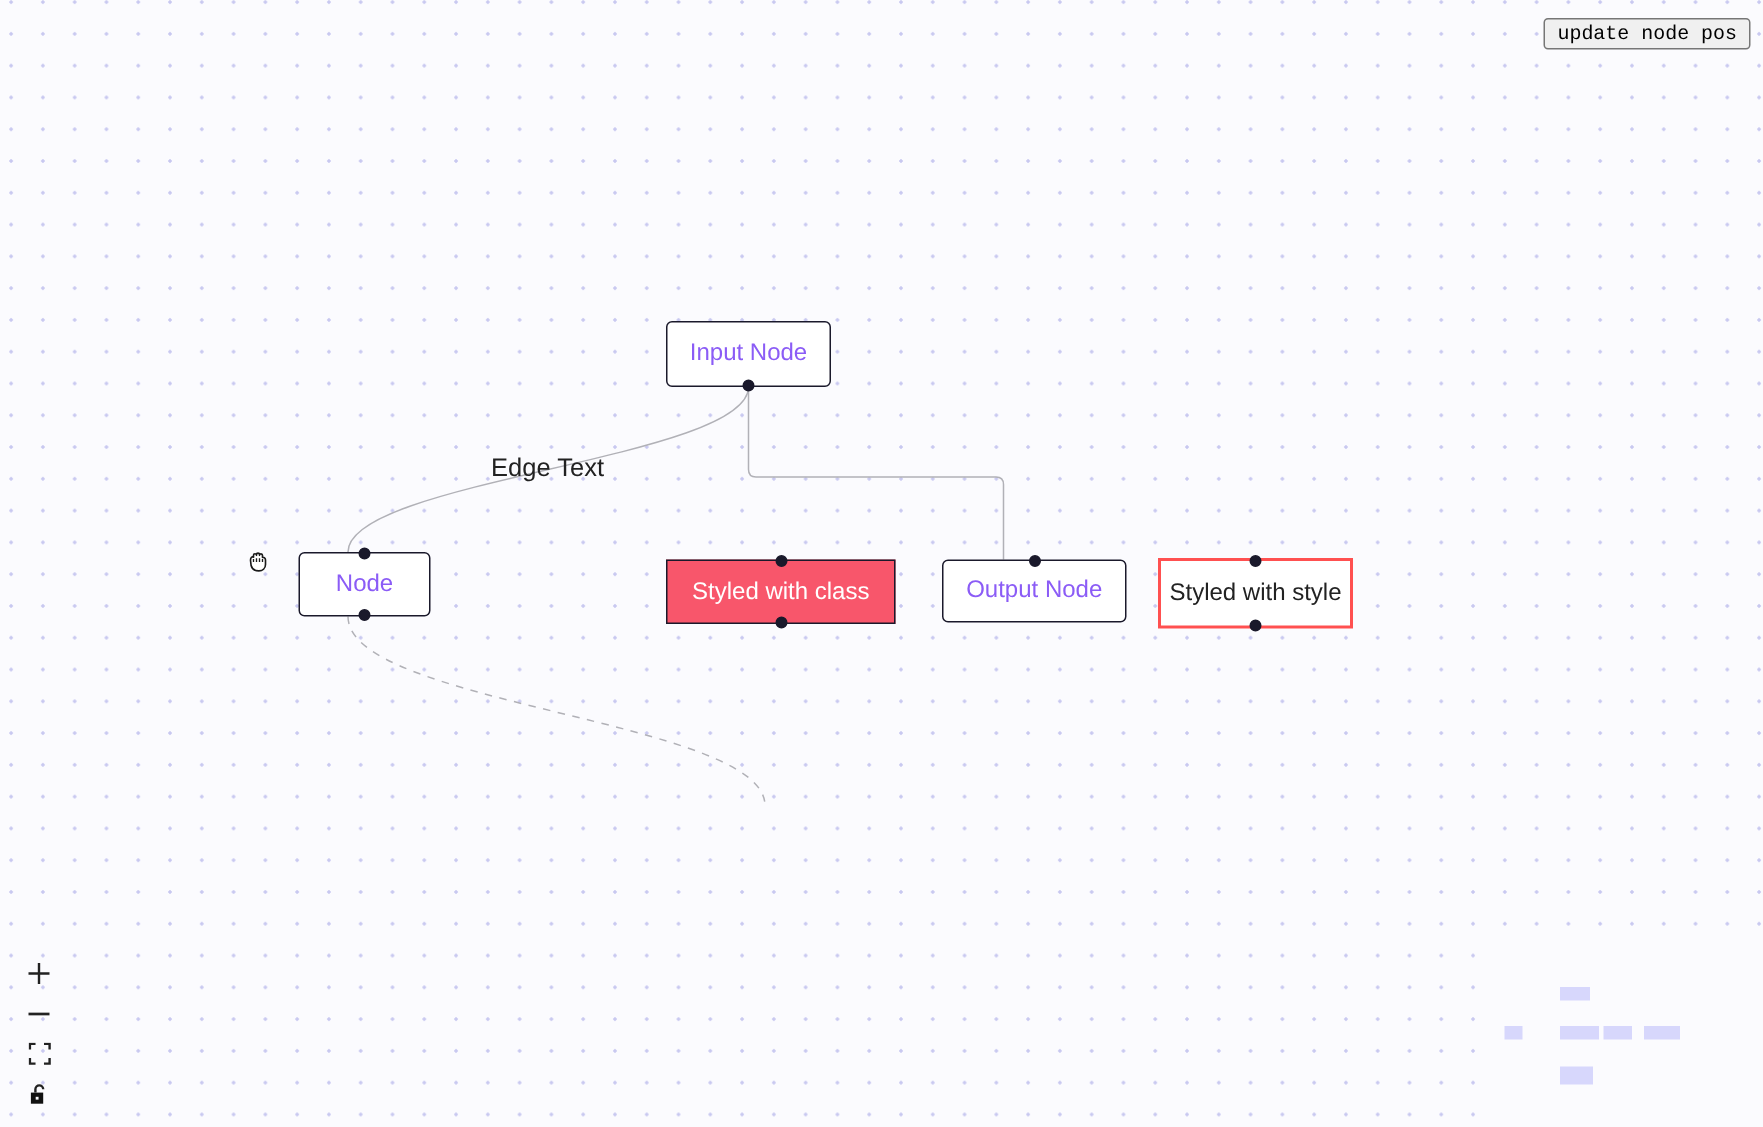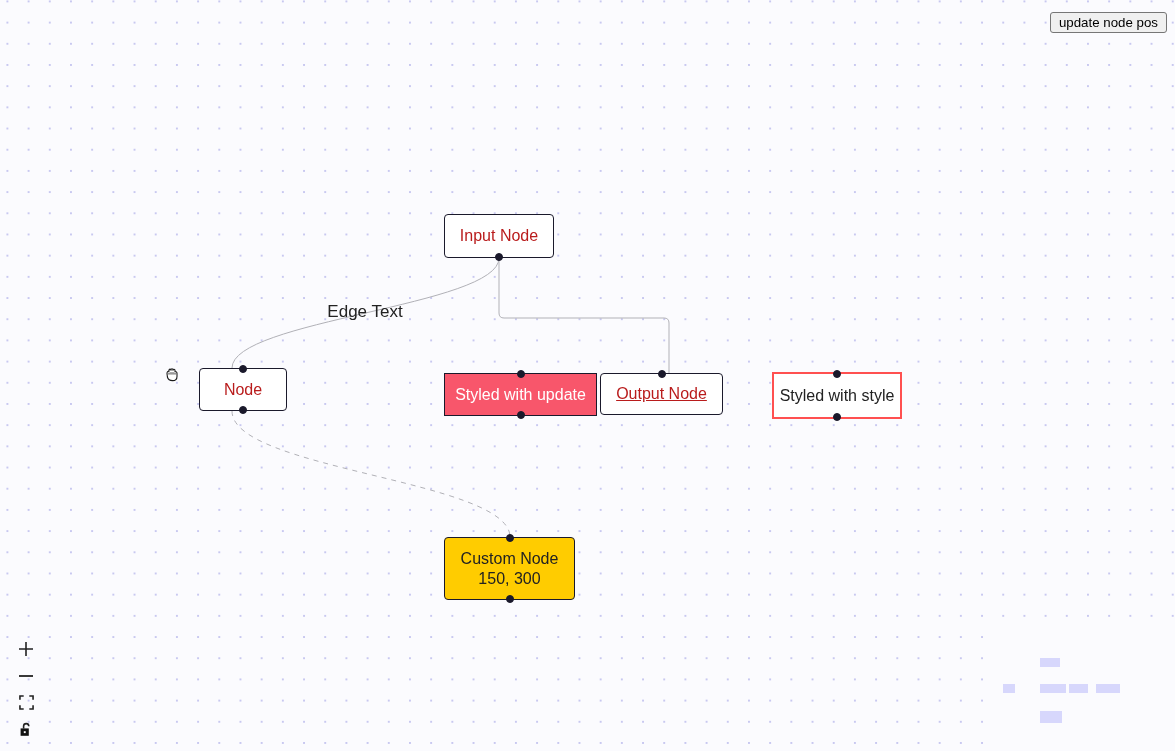--- a/index.html
+++ b/index.html
@@ -44,21 +44,21 @@
 
   
   .node {
     position: absolute;
     box-sizing: border-box;
     display: flex;
     align-items: center;
     justify-content: center;
     text-align: center;
     font-size: 16px;
-    color: #b91c1c;
+    color: #8b5cf6;
     background: #fff;
     border: 1px solid #1a192b;
     cursor: grab;
     user-select: none;
   }
   .node.rounded { border-radius: 4px; }
 
   .node-styled-class {
     background: #f9566a;
     background: #f8566b;
@@ -96,21 +96,21 @@
   }
   .handle.top { top: -4px; }
   .handle.bottom { bottom: -4px; }
 
   
   .update-btn {
     position: absolute;
     right: 8px;
     top: 12px;
     padding: 2px 8px;
-    font-family: Liberation Sans, sans-serif;
+    font-family: Liberation Mono, monospace;
     font-size: 13.3px;
     color: #000;
     background: #f0f0f0;
     border: 1px solid #767676;
     border-radius: 3px;
     cursor: pointer;
     line-height: normal;
   }
 
   
@@ -182,42 +182,36 @@
     <span class="handle bottom"></span>
   </div>
 
   <div class="node rounded" id="node-2" style="left: 199px; top: 368px; width: 88px; height: 43px;">
     <span>Node</span>
     <span class="handle top"></span>
     <span class="handle bottom"></span>
   </div>
 
   <div class="node node-styled-class" id="node-3" style="left: 444px; top: 373px; width: 153px; height: 43px; background: rgb(248, 86, 107); color: rgb(255, 255, 255);">
-    <span>Styled with update</span>
-    <span class="handle top"></span>
-    <span class="handle bottom"></span>
-  </div>
-
-  <div class="node rounded" id="node-4" style="left: 600px; top: 373px; width: 123px; height: 42px; text-decoration: underline;">
+    <span>Styled with class</span>
+    <span class="handle top"></span>
+    <span class="handle bottom"></span>
+  </div>
+
+  <div class="node rounded" id="node-4" style="left: 628px; top: 373px; width: 123px; height: 42px;">
     <span>Output Node</span>
     <span class="handle top"></span>
   </div>
 
   <div class="node node-styled-style" id="node-5" style="left: 772px; top: 372px; width: 130px; height: 47px; border-color: rgb(255, 80, 80);">
     <span>Styled with style</span>
     <span class="handle top"></span>
     <span class="handle bottom"></span>
   </div>
 
-  <div class="node node-custom" id="node-6" style="left: 444px; top: 537px; width: 131px; height: 63px; background: rgb(255, 204, 0);">
-    <span>Custom Node</span>
-    <span>150, 300</span>
-    <span class="handle top"></span>
-    <span class="handle bottom"></span>
-  </div>
 
   <button class="update-btn">update node pos</button>
 
   <div class="controls">
     <button class="ctrl-btn">
       <span>
         <svg width="16" height="16" viewBox="0 0 16 16">
           <path d="M8 1 L8 15 M1 8 L15 8" stroke="#222" stroke-width="1.6" fill="none"></path>
         </svg>
       </span>

